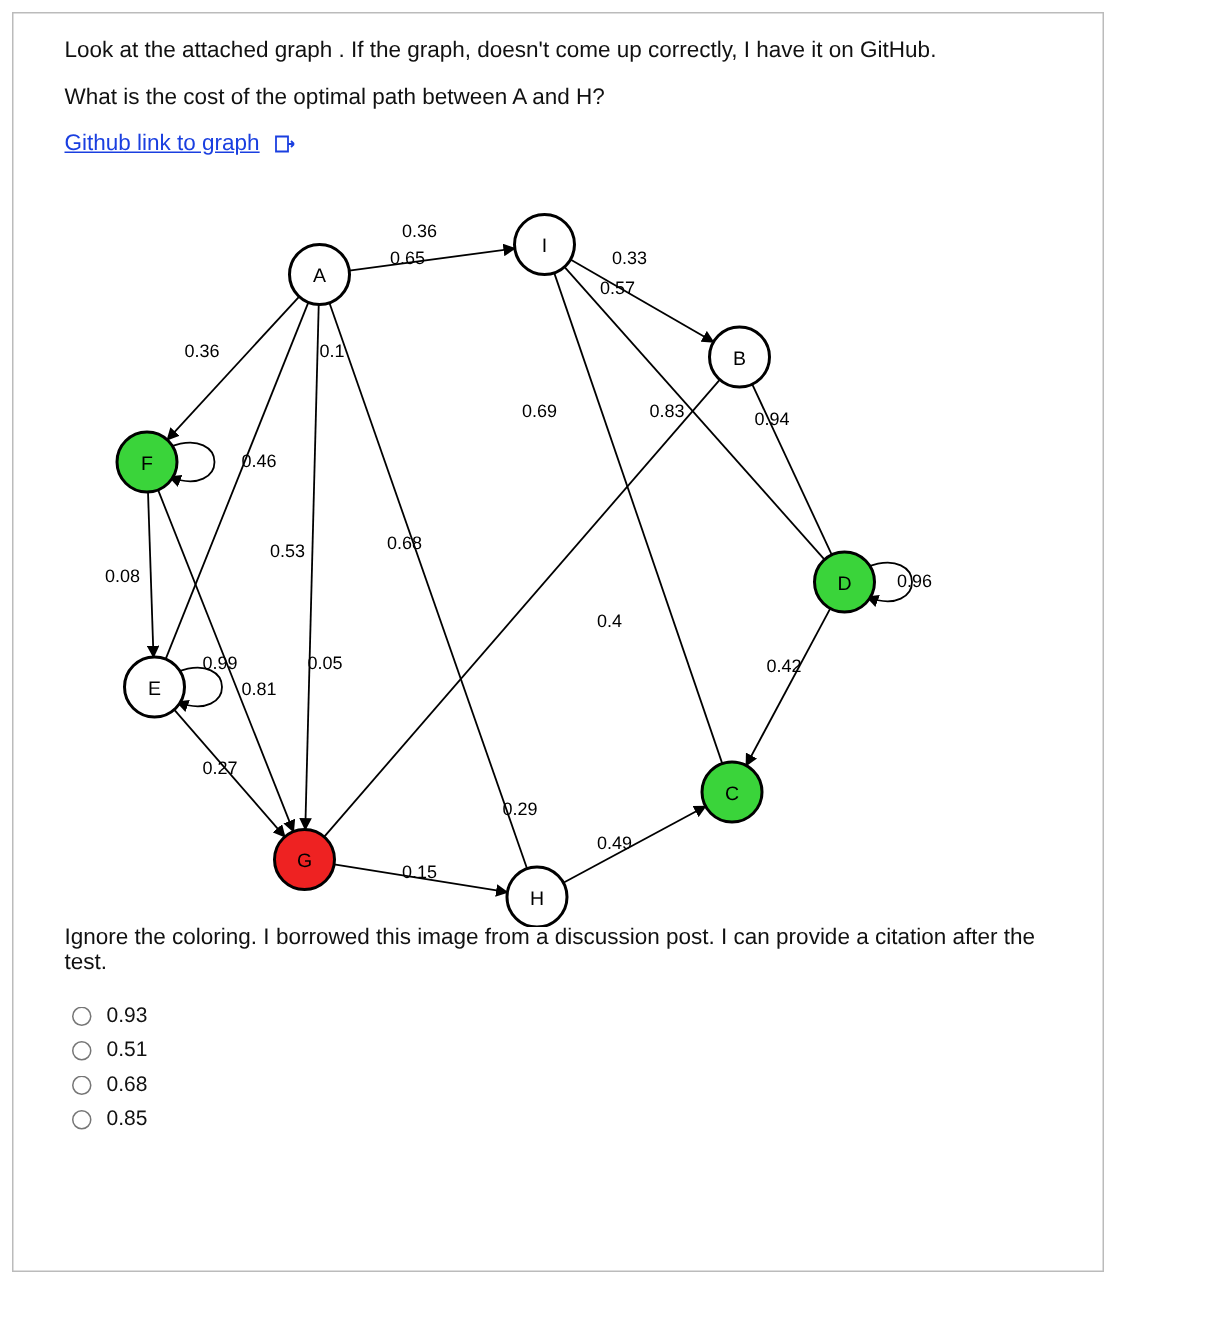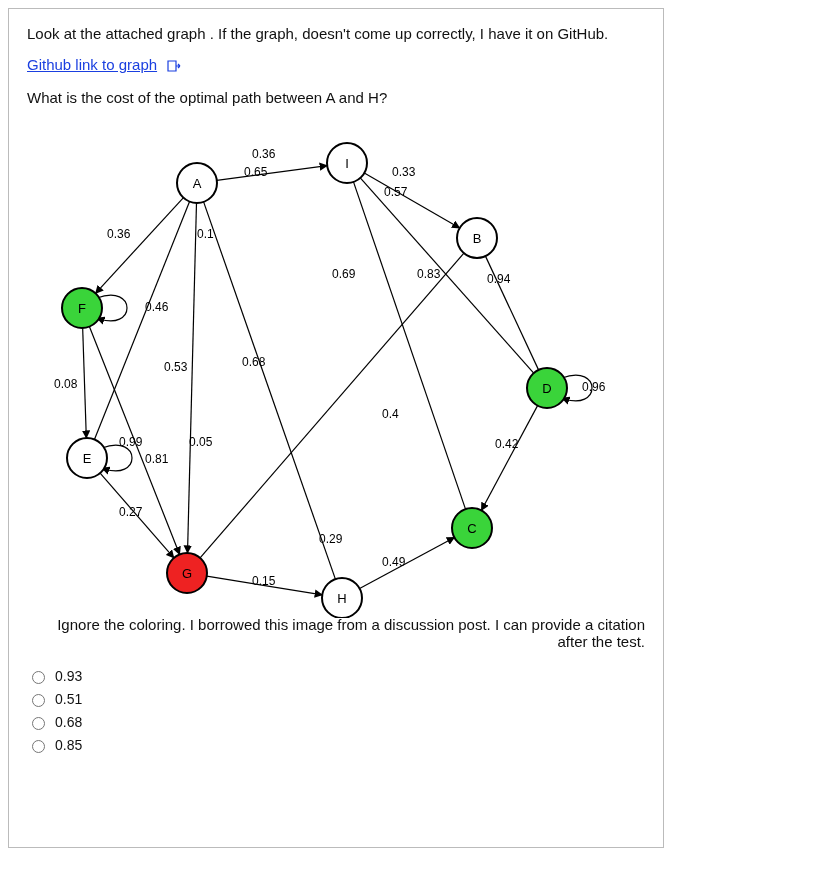--- a/index.html
+++ b/index.html
@@ -1,46 +1,46 @@
 <!DOCTYPE html>
 <html><head>
 <meta charset="utf-8">
 <style>
   html,body{margin:0;padding:0;font-family:Arial,Helvetica,sans-serif;font-size:15px;color:#111;background:#fff}
-  .card{border:1px solid #bbb;margin:8px;padding:14px 18px;width:656px;min-height:840px;box-sizing:border-box}
+  .card{border:1px solid #bbb;margin:8px;padding:14px 34px;width:728px;min-height:840px;box-sizing:border-box}
   .qtext p{margin:0 0 10px 0;line-height:1.4}
   a.ext{color:#1a3fe0;text-decoration:underline}
   .ext-icon{display:inline-block;vertical-align:-2px;margin-left:6px;color:#1a3fe0}
   .graph-wrap{width:600px;height:490px;margin:4px 0 8px 0}
   .answers{margin-top:18px}
   .opt{display:flex;align-items:flex-start;margin:7px 0;font-size:14px}
   .opt input{margin-right:10px}
   svg text{font-family:Arial;font-size:13px;fill:#000;pointer-events:none}
   .node-circ{stroke:#000;stroke-width:2;fill:#fff}
   .node-g{fill:#3ad43a}
   .node-r{fill:#e22}
   .edge{stroke:#000;stroke-width:1.2;fill:none}
   .lbl{font-size:12px;fill:#000}
 </style>
 </head>
 <body>
 
 <div class="card">
   <div class="qtext">
     <p>Look at the attached graph . If the graph, doesn't come up correctly, I have it on GitHub.</p>
+    <p>What is the cost of the optimal path between A and H?</p>
     <p>
       <a href="#" class="ext">Github link to graph</a>
       <span class="ext-icon">
         <svg width="14" height="12" viewBox="0 0 14 12">
             <path d="M1 1h8v10H1z" fill="none" stroke="#1a3fe0" stroke-width="1.2"></path>
             <path d="M9 6h4m0 0-2-2m2 2-2 2" fill="none" stroke="#1a3fe0" stroke-width="1.2"></path>
           </svg>
       </span>
     </p>
-    <p>What is the cost of the optimal path between A and H?</p>
   </div>
 
   <div class="graph-wrap">
     <svg id="gsvg" width="600" height="500" viewBox="0 0 600 500">
         <defs>
           <marker id="ar" viewBox="0 0 10 10" refX="9" refY="5" markerWidth="7" markerHeight="7" orient="auto">
             <path d="M0 0L10 5L0 10z" fill="#000"></path>
           </marker>
         </defs>
         <line x1="189.8245580136527" y1="62.356725598179644" x2="300.1754419863473" y2="47.643274401820356" class="edge" marker-end="url(#ar)" marker-start="url(#ar)"></line>
@@ -99,21 +99,21 @@
         <text x="60" y="345" text-anchor="middle">E</text>
         <circle cx="445" cy="410" r="20" class="node-circ node-g"></circle>
         <text x="445" y="415" text-anchor="middle">C</text>
         <circle cx="160" cy="455" r="20" class="node-circ node-r"></circle>
         <text x="160" y="460" text-anchor="middle">G</text>
         <circle cx="315" cy="480" r="20" class="node-circ"></circle>
         <text x="315" y="485" text-anchor="middle">H</text>
       </svg>
   </div>
 
-  <p style="margin-top:4px;text-align:right;">Ignore the coloring. I borrowed this image from a discussion post. I can provide a citation after the test.</p>
+  <p style="margin-top:4px;">Ignore the coloring. I borrowed this image from a discussion post. I can provide a citation after the test.</p>
 
   <div class="answers">
       <label class="opt">
         <input type="radio" name="q" style="">
         <span>0.93</span>
       </label>
       <label class="opt">
         <input type="radio" name="q" style="">
         <span>0.51</span>
       </label>

